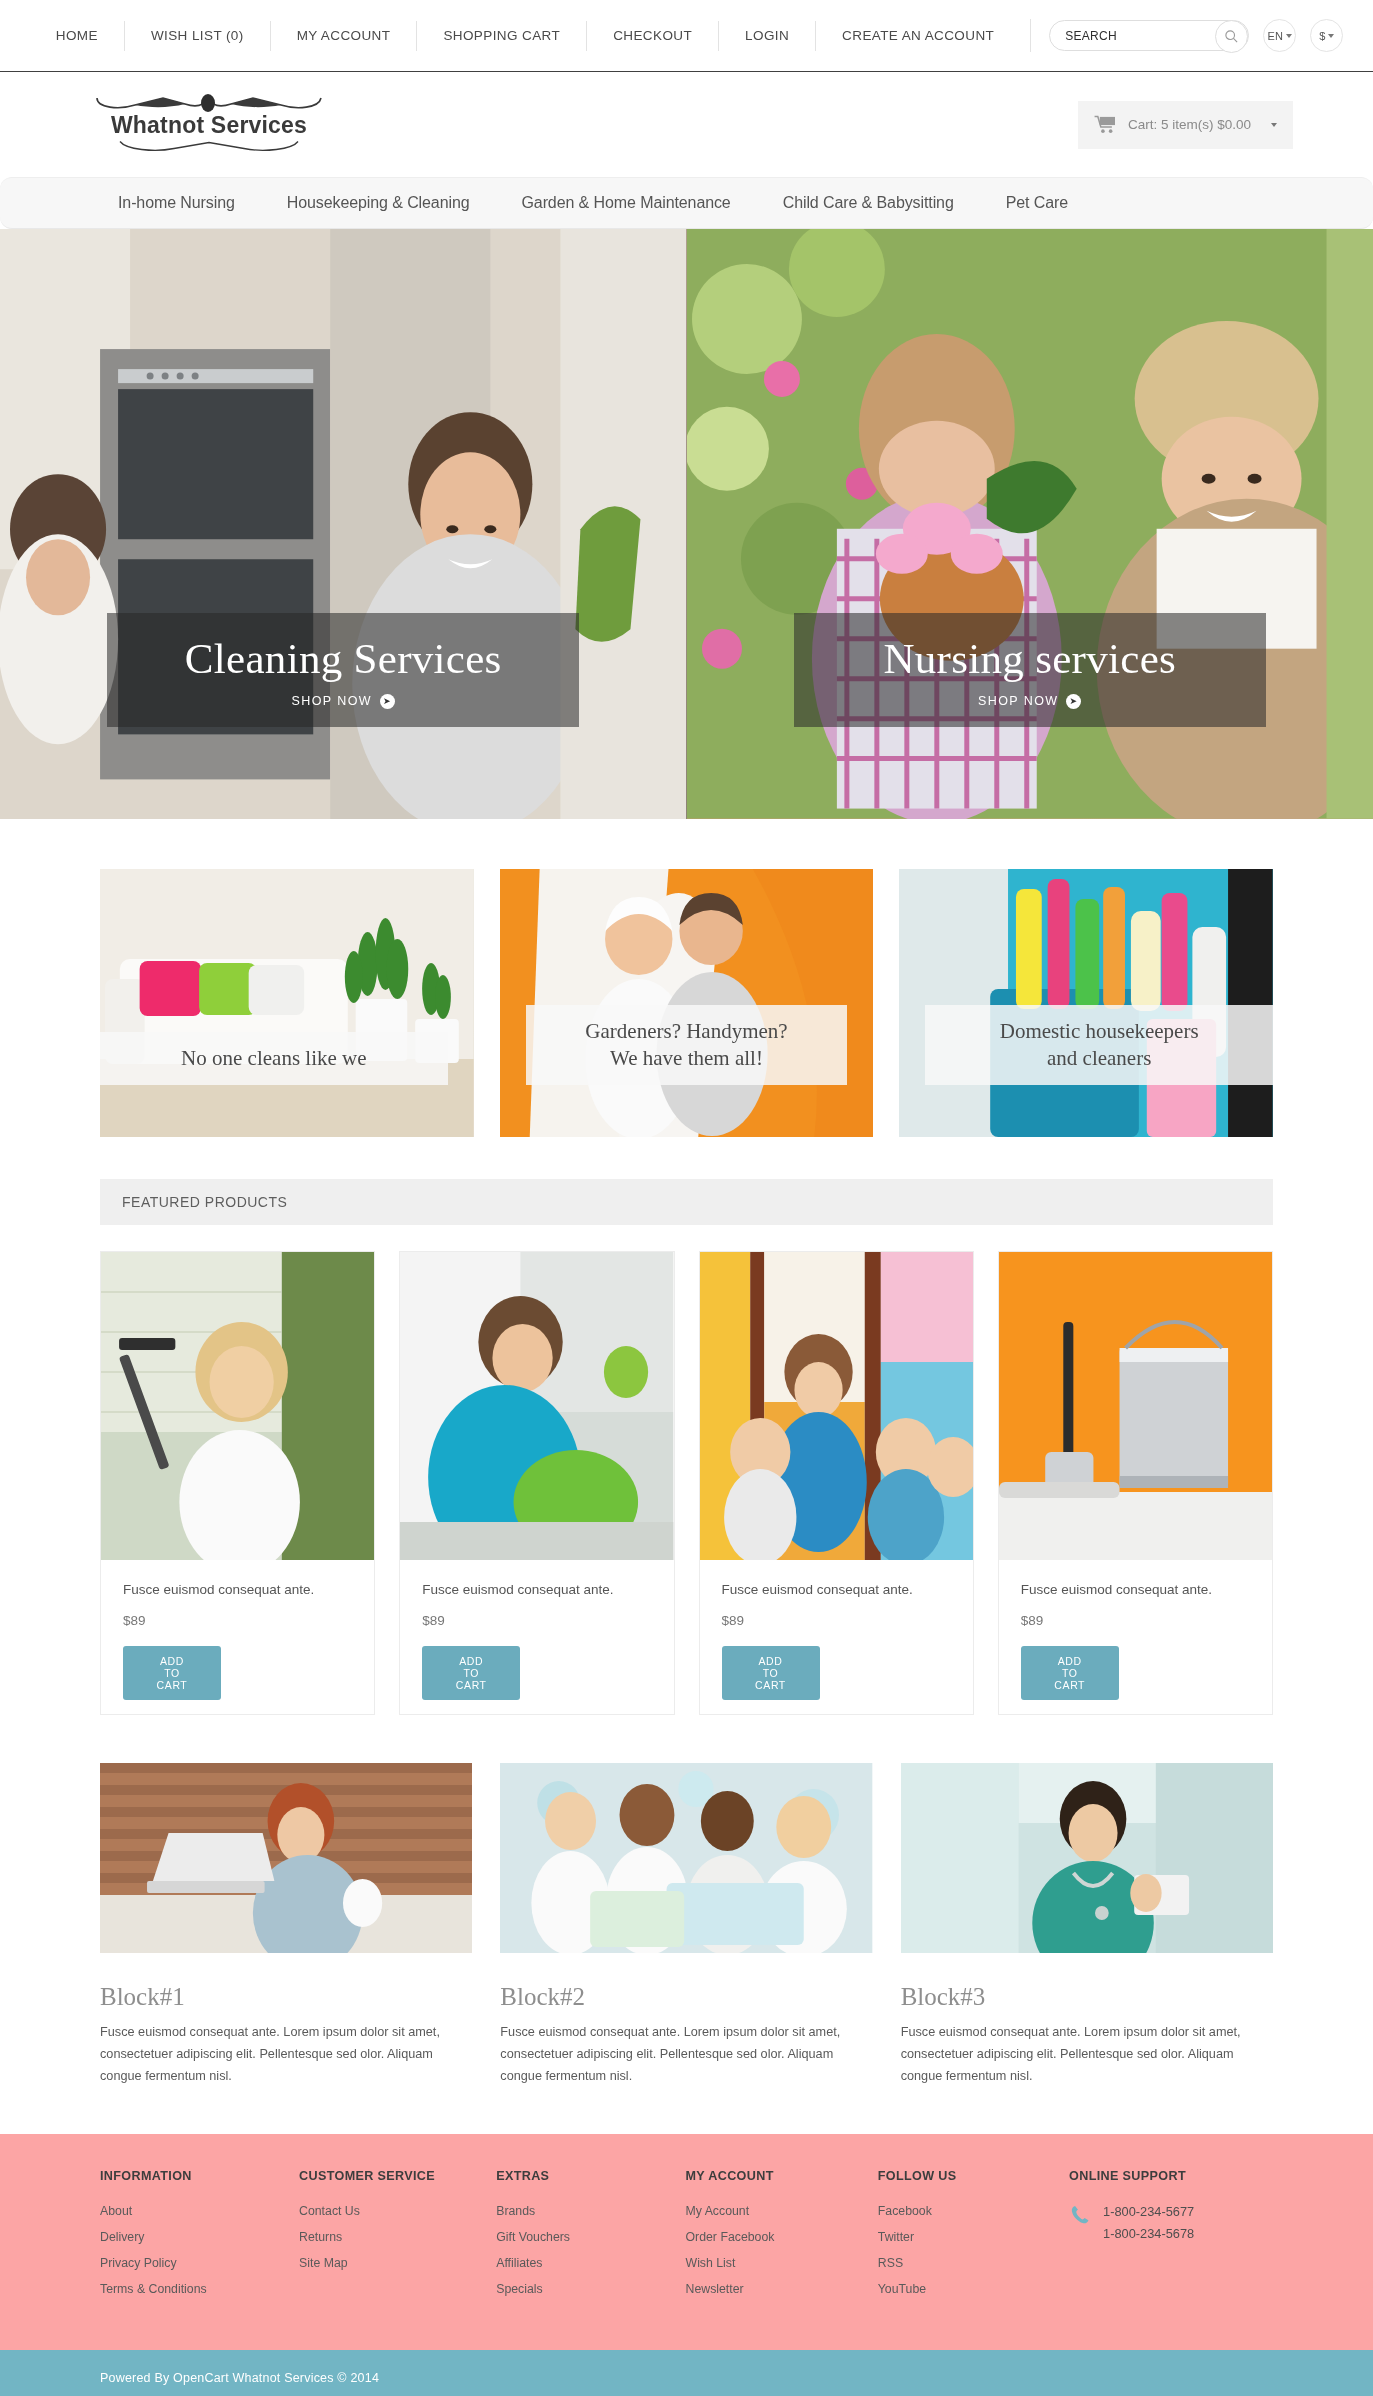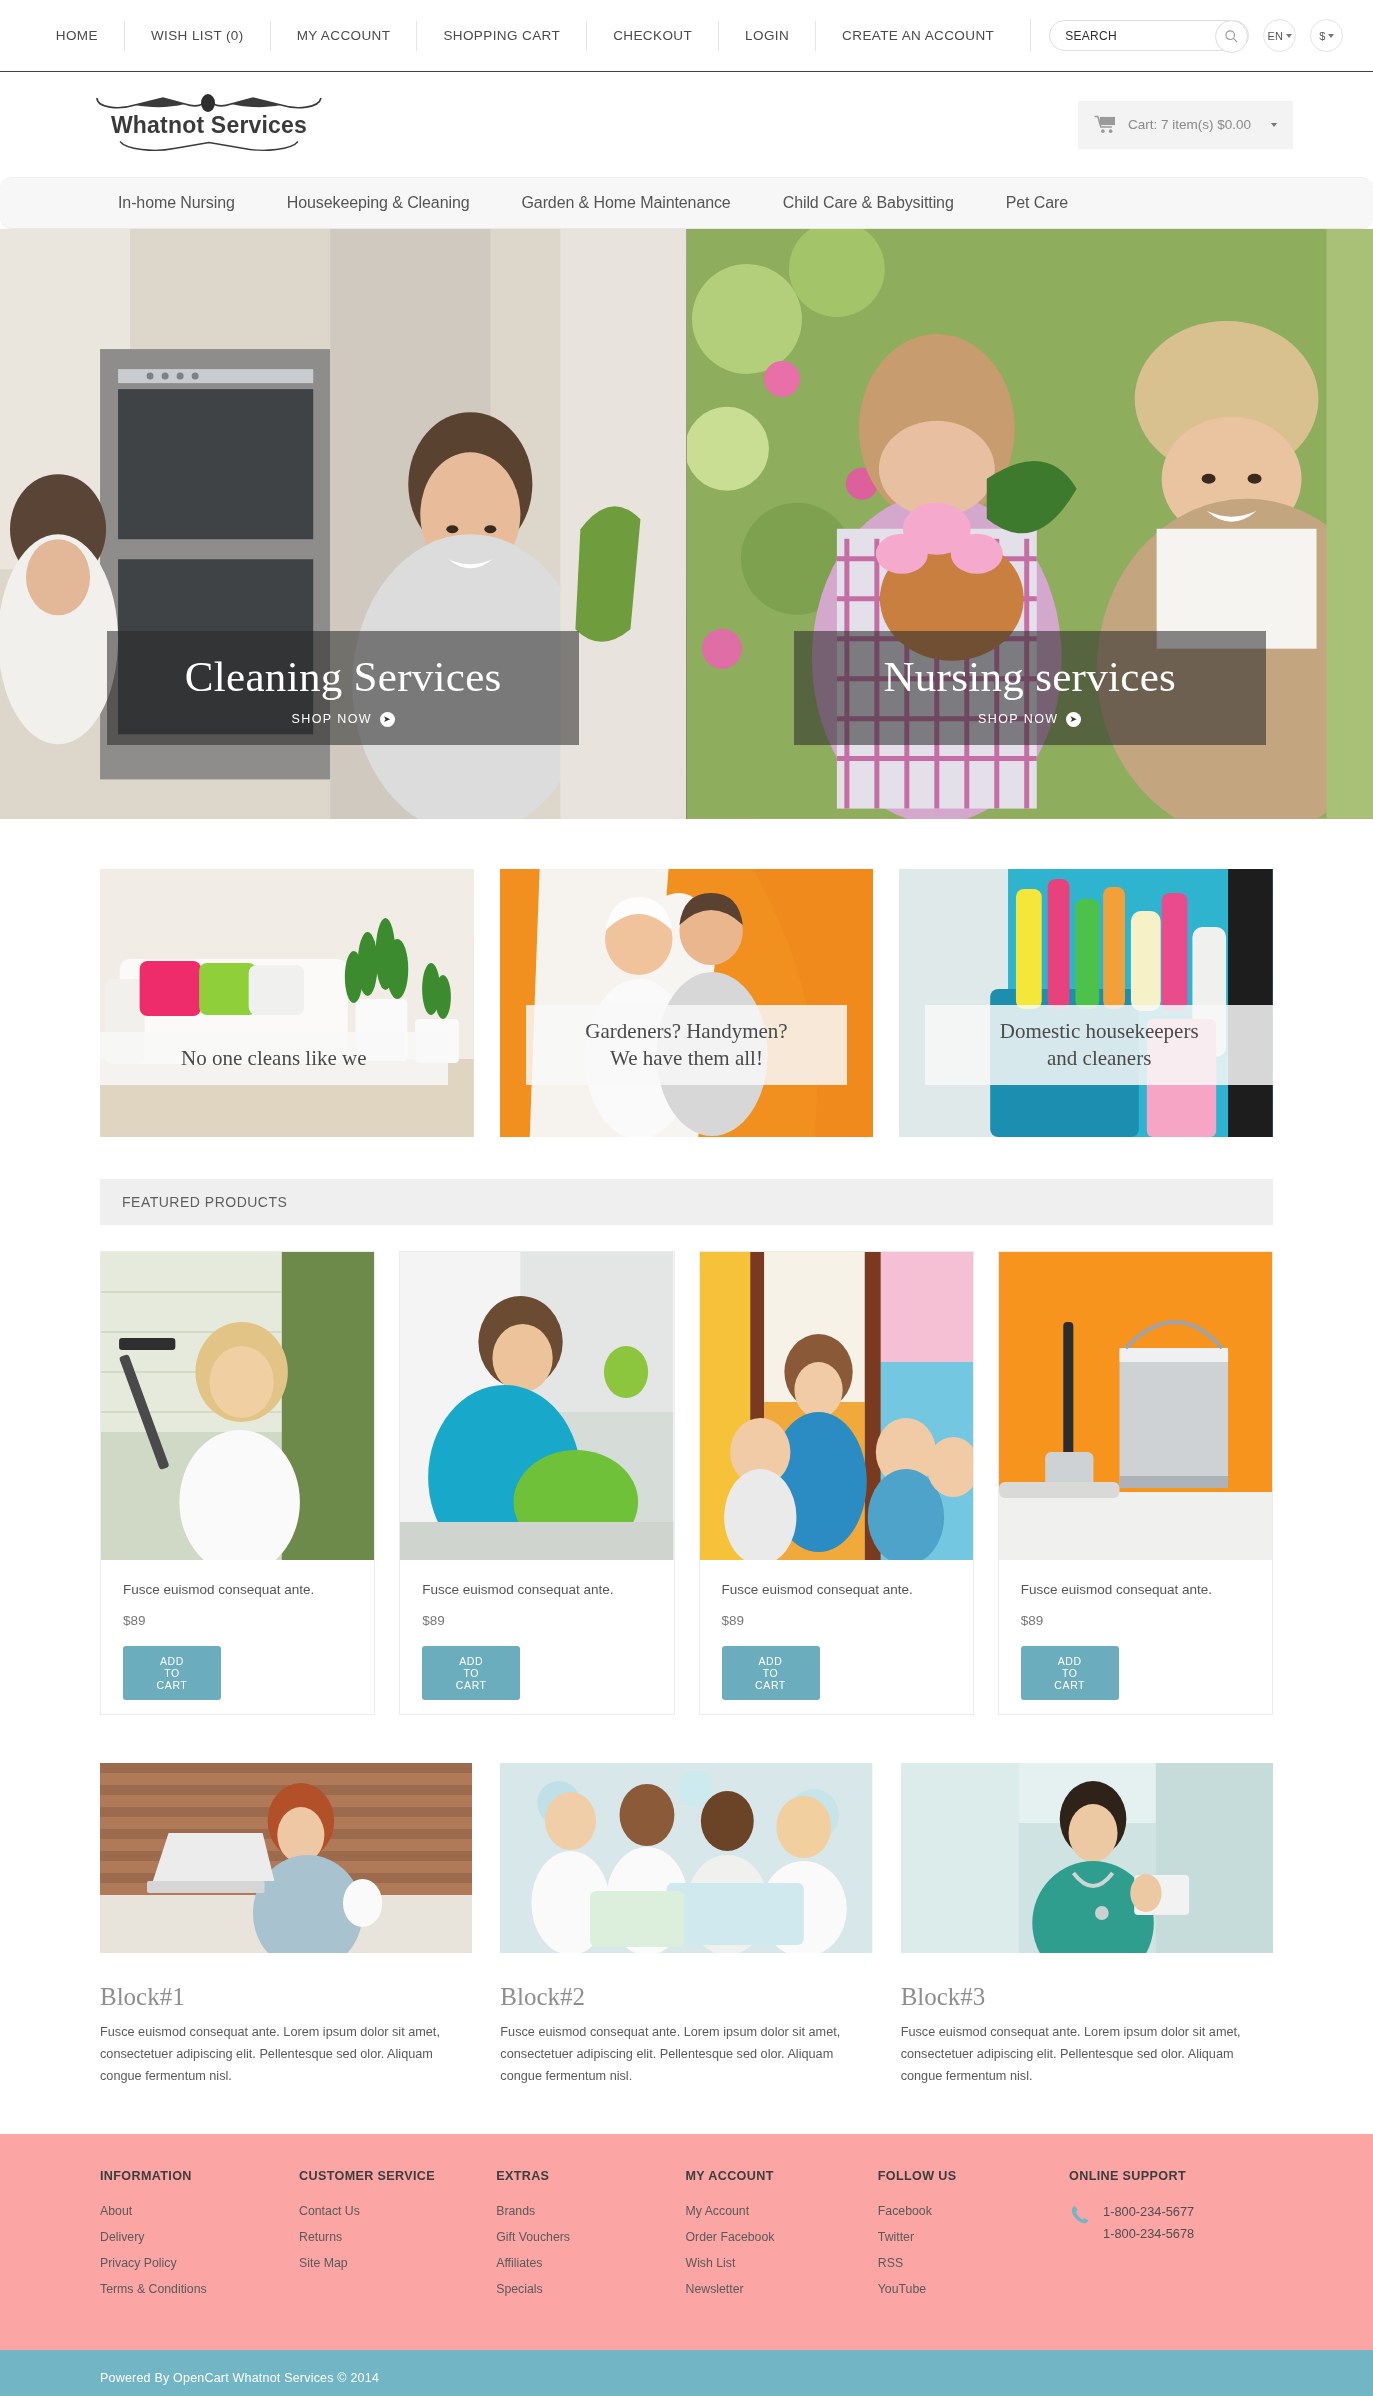--- a/index.html
+++ b/index.html
@@ -99,21 +99,21 @@
   }
 
   
   .hero { display: flex; height: 590px; }
   .hero .slide { flex: 1; position: relative; overflow: hidden; }
   .hero .slide.left  { background: linear-gradient(135deg,#cdbfb2 0%,#b9a795 40%,#8d8375 100%); }
   .hero .slide.right { background: linear-gradient(135deg,#9fbf6a 0%,#c69b6d 45%,#d6b391 100%); }
   .kitchen-scene, .garden-scene { position:absolute; inset:0; }
   .hero .caption {
     position: absolute; left: 50%; transform: translateX(-50%);
-    bottom: 74px; background: rgba(40,40,40,.55);
+    bottom: 92px; background: rgba(40,40,40,.55);
     width: 472px; padding: 22px 0 18px;
     text-align: center; color: #fff;
   }
   .hero .caption h2 {
     font-family: "Liberation Serif", serif; font-weight: normal;
     font-size: 43px; letter-spacing: .3px; line-height: 1.1;
   }
   .shopnow {
     display: inline-flex; align-items: center; gap: 8px;
     font-size: 12.5px; letter-spacing: 1.4px; margin-top: 11px;
@@ -249,21 +249,21 @@
         <path d="M6 1 C12 9, 40 12, 60 8 L95 2 L130 8 C150 12, 178 9, 184 1" fill="none" stroke="#3a3a3a" stroke-width="1.3"></path>
       </svg>
     </div>
     <div class="cartbox">
       <svg width="23" height="19" viewBox="0 0 24 20">
         <path d="M0.5 1.5 h3.4 l3.2 11.2 h11.6" fill="none" stroke="#9a9a9a" stroke-width="1.6"></path>
         <rect x="6" y="2" width="16" height="8.6" fill="#9a9a9a"></rect>
         <circle cx="9.3" cy="17" r="1.9" fill="#9a9a9a"></circle>
         <circle cx="17.4" cy="17" r="1.9" fill="#9a9a9a"></circle>
       </svg>
-      <span class="label">Cart: 7 item(s) $0.00</span>
+      <span class="label">Cart: 5 item(s) $0.00</span>
       <span class="caret"></span>
     </div>
   </div>
 
   <nav class="catnav">
     <a href="#">In-home Nursing</a>
     <a href="#">Housekeeping &amp; Cleaning</a>
     <a href="#">Garden &amp; Home Maintenance</a>
     <a href="#">Child Care &amp; Babysitting</a>
     <a href="#">Pet Care</a>

